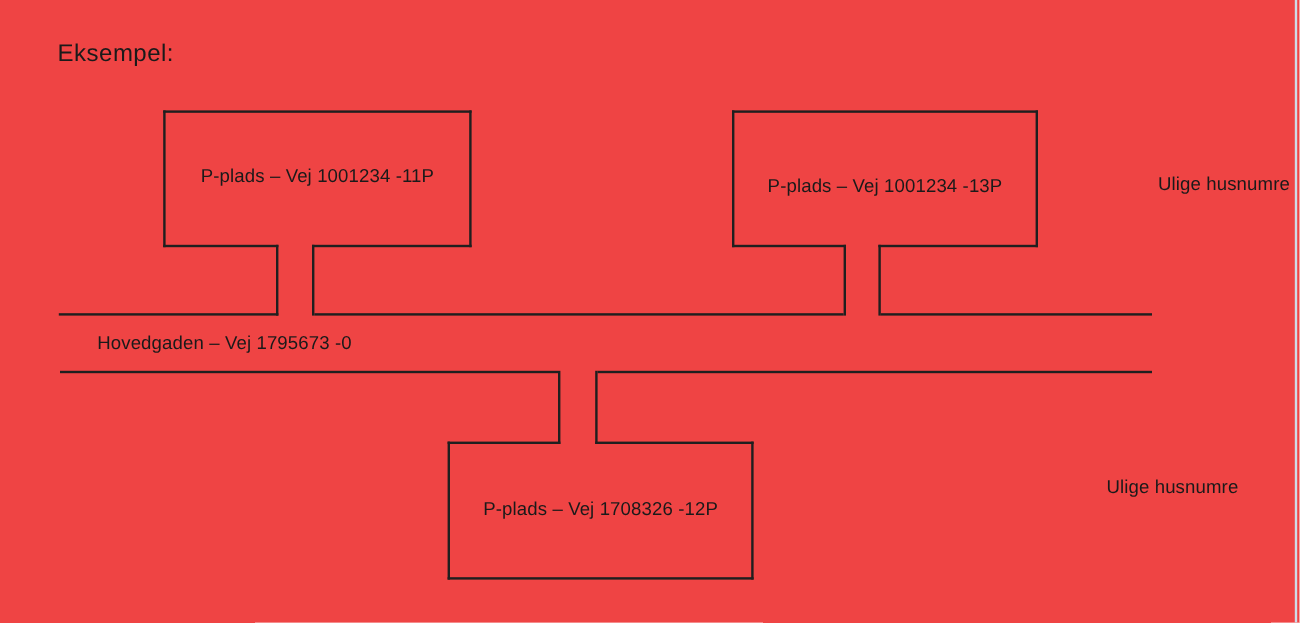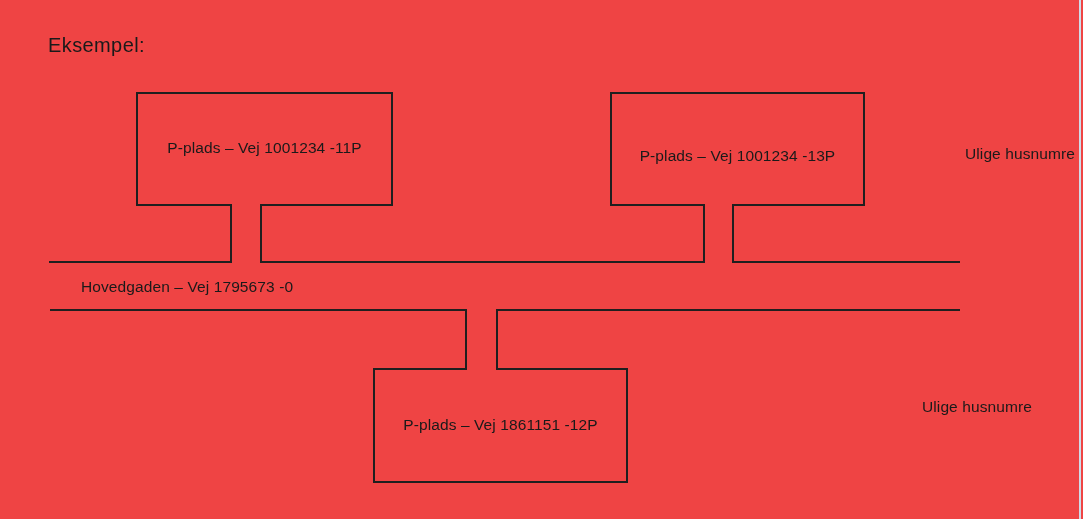--- a/index.html
+++ b/index.html
@@ -70,20 +70,20 @@
   <div class="ln" style="left:498px;top:309px;width:462px;height:2px"></div>
   <div class="free-label" style="left:81px;top:278px">Hovedgaden – Vej 1795673 -0</div>
 
   <div class="ln" style="left:465px;top:309px;width:2px;height:61px"></div>
   <div class="ln" style="left:496px;top:309px;width:2px;height:61px"></div>
   <div class="ln" style="left:373px;top:368px;width:94px;height:2px"></div>
   <div class="ln" style="left:496px;top:368px;width:132px;height:2px"></div>
   <div class="ln" style="left:373px;top:368px;width:2px;height:115px"></div>
   <div class="ln" style="left:626px;top:368px;width:2px;height:115px"></div>
   <div class="ln" style="left:373px;top:481px;width:255px;height:2px"></div>
-  <div class="box-label" style="left:373px;top:368px;width:255px;height:113px">P-plads – Vej 1861151 -12P</div>
+  <div class="box-label" style="left:373px;top:368px;width:255px;height:113px">P-plads – Vej 1708326 -12P</div>
 
   <div class="free-label" style="left:965px;top:145px">Ulige husnumre</div>
   <div class="free-label" style="left:922px;top:398px">Ulige husnumre</div>
 
   <div class="page-edge"></div>
 
 </div>
 
 </body></html>

